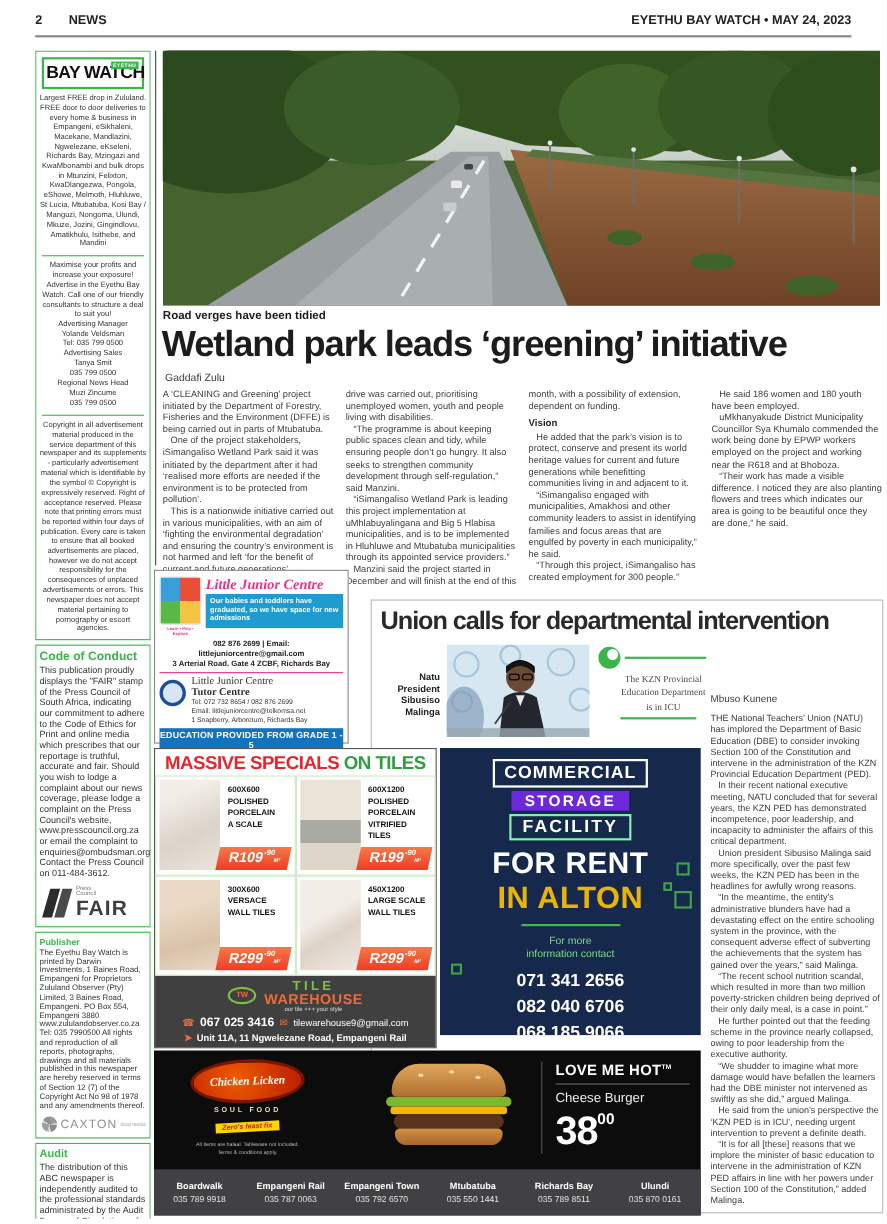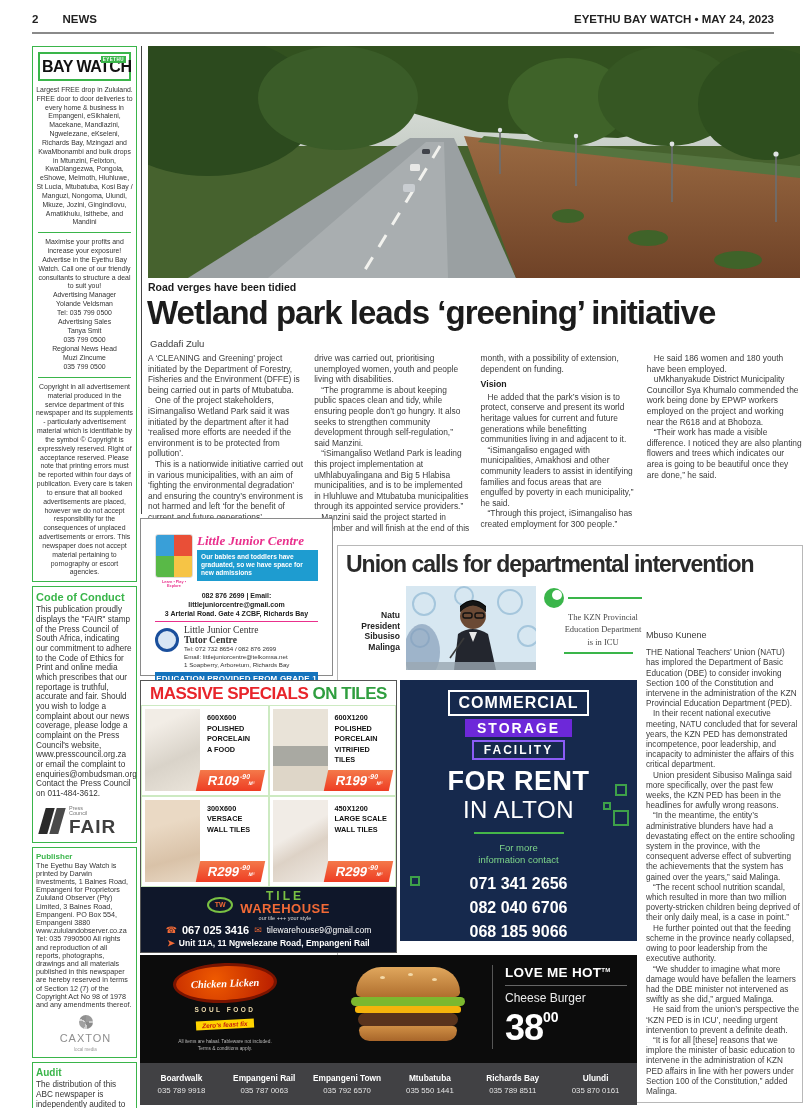--- a/index.html
+++ b/index.html
@@ -26,21 +26,21 @@
   .sb-h-small { color:#3ab54a; font-weight:bold; font-size:8px; margin-bottom:1px; }
   .sb-body { font-size:8.2px; line-height:1.18; color:#333; }
   .sb-body-sm { font-size:7.2px; line-height:1.14; color:#333; }
   #fair-logo { display:flex; align-items:center; gap:5px; margin:7px 0 2px 6px; }
   #fair-flag { position:relative; width:22px; height:26px; }
   #fair-flag span { position:absolute; top:0; width:9px; height:26px; background:#2b2b2b; transform:skewX(-16deg); }
   #fair-flag span:nth-child(2) { left:11px; background:#4a4a4a; }
   #fair-words { line-height:1; }
   #fair-top { font-size:5.5px; color:#777; white-space:pre-line; }
   #fair-main { font-size:19px; font-weight:bold; color:#3f3f3f; letter-spacing:1px; }
-  #caxton { display:flex; align-items:center; gap:3px; margin:6px 0 1px 2px;flex-direction:column; }
+  #caxton { display:flex; align-items:center; gap:3px; margin:6px 0 1px 2px; }
   #caxton-glyph { width:14px; height:14px; border-radius:50%; background:conic-gradient(#9a9a9a 0 22%, #c9c9c9 22% 28%, #8a8a8a 28% 47%, #cfcfcf 47% 55%, #a0a0a0 55% 78%, #d5d5d5 78% 84%, #909090 84% 100%); }
   #caxton-word { font-size:11px; color:#8f8f8f; letter-spacing:1px; }
   #caxton-suffix { font-size:4.5px; color:#9a9a9a; }
 
   
   #road-photo { position:absolute; left:148px; top:46px; width:652px; height:232px; }
   #photo-caption { position:absolute; left:148px; top:281px; font-weight:bold; font-size:10.5px; color:#1d1d1d; }
   #wet-headline { position:absolute; left:147px; top:294px; width:656px; font-weight:800; font-size:33px; letter-spacing:-1px; color:#1c1c1c; white-space:nowrap; }
   #wet-byline { position:absolute; left:150px; top:338px; font-size:9.5px; color:#3a3a3a; }
   #wet-body { position:absolute; left:148px; top:353px; width:654px; height:192px; column-count:4; column-gap:11px; column-fill:auto; font-size:8.4px; line-height:10.6px; color:#3c3c3c; overflow:hidden; }
@@ -60,21 +60,21 @@
   #pq-mark::after { content:""; position:absolute; right:2px; top:2px; width:10px; height:10px; border-radius:50%; background:#fff; }
   .pq-line { height:2px; background:#3ab54a; flex:1; }
   #pq-text { font-family:"Liberation Serif", serif; font-size:8.5px; line-height:1.45; color:#4a4a4a; text-align:center; margin:3px 0 4px 20px; }
   #pq-bottom { height:2px; background:#3ab54a; width:70%; margin-left:20px; }
   #union-col { position:absolute; left:308px; top:50px; width:154px; height:502px; overflow:hidden; font-size:8.2px; line-height:10.2px; color:#3c3c3c; }
   #union-byline { font-size:9px; color:#3a3a3a; margin-bottom:8px; }
   #union-col p { text-indent:7px; }
   #union-col p.first { text-indent:0; }
 
   
-  #lj-ad { position:absolute; left:140px; top:518px; width:193px; height:158px; border:1px solid #8a8a8a; background:#fff; padding:14px; }
+  #lj-ad { position:absolute; left:140px; top:518px; width:177px; height:158px; border:1px solid #8a8a8a; background:#fff; padding:4px; }
   #lj-top { position:relative; height:58px; }
   #lj-logo { position:absolute; left:0; top:1px; width:38px; height:44px; border:1px solid #ddd; background:
     linear-gradient(90deg,#e94f37 0 33%,#f6c command445 33% 66%,#39a0d8 66%);
   }
   #lj-logo { background:conic-gradient(#e94f37 0 25%, #f6c445 25% 50%, #59b947 50% 75%, #399fd8 75%); border-radius:3px; }
   #lj-tagline { position:absolute; left:0; top:47px; width:38px; font-size:3.8px; color:#e9308c; text-align:center; font-weight:bold; }
   #lj-title { position:absolute; left:42px; top:0; font-family:"Liberation Serif", serif; font-style:italic; font-weight:bold; font-size:13px; color:#e9308c; white-space:nowrap; }
   #lj-notice { position:absolute; left:42px; top:17px; right:0; background:#1e9cd0; color:#fff; font-weight:bold; font-size:6.6px; line-height:1.25; padding:3px 4px; }
   .lj-line { text-align:center; font-weight:bold; font-size:7px; color:#222; line-height:1.3; }
   #lj-div { height:1px; background:#e9308c; margin:3px 0; }
@@ -97,42 +97,42 @@
   .img0 { background:linear-gradient(155deg,#f2ede6 20%,#d9d3c9 60%,#eae4da); }
   .img1 { background:linear-gradient(180deg,#e9e3d8 45%,#a9a9a2 45% 70%,#ded6c8 70%); }
   .img2 { background:linear-gradient(165deg,#ead9c4 30%,#d9c2a8 70%,#e8d8c4); }
   .img3 { background:linear-gradient(150deg,#f1ece6 40%,#ddd2c6 60%,#efe9e2); }
   .tile-info { margin-left:62px; padding-top:4px; }
   .tile-line { font-weight:800; font-size:7.3px; line-height:1.45; color:#111; }
   .price-tag { position:absolute; right:4px; bottom:4px; background:linear-gradient(180deg,#f4794a,#ee3d23); color:#fff; transform:skewX(-12deg); padding:1px 8px 2px 10px; white-space:nowrap; }
   .price-main { font-weight:900; font-size:13px; }
   .price-cents { font-weight:900; font-size:7px; }
   .price-unit { font-size:5px; font-weight:bold; }
-  #tile-footer { background:#0f172a; color:#fff; padding:3px 8px 4px; }
+  #tile-footer { background:#404040; color:#fff; padding:3px 8px 4px; }
   #tw-brand-row { display:flex; align-items:center; justify-content:center; gap:7px; }
   #tw-oval { width:26px; height:16px; border:2px solid #7ac143; border-radius:50%; color:#f26a36; font-size:7px; font-weight:900; text-align:center; line-height:12px; }
   #tw-words { text-align:center; line-height:1; }
   #tw-top { color:#7ac143; font-weight:900; font-size:12px; letter-spacing:3px; }
   #tw-bottom { color:#f26a36; font-weight:900; font-size:13px; letter-spacing:0.5px; }
   #tw-tagline { color:#ddd; font-size:5.5px; margin-top:1px; }
   #tw-contact { display:flex; align-items:center; justify-content:center; gap:5px; margin-top:3px; }
   .tw-ico { color:#f26a36; font-size:9px; }
   #tw-phone { font-weight:900; font-size:11px; }
   #tw-email { font-size:8.5px; }
   #tw-addr-row { display:flex; align-items:center; justify-content:center; gap:4px; margin-top:2px; font-weight:800; font-size:8.5px; }
 
   
   #storage-ad { position:absolute; left:400px; top:680px; width:237px; height:261px; background:#16294d; overflow:hidden; text-align:center; color:#fff; }
   .sq { position:absolute; border:2px solid #45b649; opacity:0.85; }
   #storage-ad .box { display:inline-block; font-weight:900; }
   #st-l1 { border:2px solid #fff; font-size:16px; letter-spacing:1px; padding:2px 8px; margin:10px auto 3px; }
   #st-l2 { background:#6d28d9; font-size:14px; letter-spacing:2px; padding:1px 12px; margin-bottom:3px; }
-  #st-l3 { border:2px solid #8b5cf6; font-size:12px; letter-spacing:2px; padding:1px 10px; margin-bottom:8px; }
+  #st-l3 { border:2px solid #86efac; font-size:16px; letter-spacing:2px; padding:1px 10px; margin-bottom:8px; }
   #st-rent { font-weight:900; font-size:27px; letter-spacing:0.5px; line-height:1.02; }
-  #st-alton { font-weight:400; font-size:24px; color:#ffffff; letter-spacing:0.5px; }
+  #st-alton { font-weight:700; font-size:28px; color:#eab308; letter-spacing:0.5px; }
   #st-rule { width:90px; height:2px; background:#45b649; margin:8px auto; }
   #st-info { color:#7fd68a; font-size:9.5px; line-height:1.3; margin-bottom:6px; white-space:pre-line; }
   .st-phone { font-weight:900; font-size:16px; line-height:1.5; }
 
   
   #cl-ad { position:absolute; left:140px; top:955px; width:497px; height:150px; background:#0c0c0c; overflow:hidden; }
   #cl-left { position:absolute; left:10px; top:8px; width:150px; text-align:center; }
   #cl-oval { margin:0 auto; width:104px; height:40px; border-radius:50%; background:radial-gradient(circle at 40% 40%, #ef5a00, #b71c00); border:3px solid #7a1400; color:#fff; font-family:"Liberation Serif", serif; font-style:italic; font-weight:bold; font-size:10.5px; line-height:36px; transform:rotate(-2deg); white-space:nowrap; }
   #cl-soul { color:#f0ddae; font-size:6.5px; letter-spacing:2.5px; margin-top:3px; font-weight:bold; }
   #cl-promo { display:inline-block; background:#ffd400; color:#c71f0e; font-style:italic; font-weight:900; font-size:6.5px; padding:1px 6px; transform:rotate(-3deg); margin-top:5px; }
@@ -375,21 +375,21 @@
     <div id="tile-head">
       <span class="red">MASSIVE SPECIALS</span><span class="green"> ON TILES</span>
     </div>
     <div id="tile-grid">
         <div class="tile-cell">
           <div class="tile-img img0"></div>
           <div class="tile-info">
             <div class="tile-line">600X600</div>
             <div class="tile-line">POLISHED</div>
             <div class="tile-line">PORCELAIN</div>
-            <div class="tile-line">A FOOD</div>
+            <div class="tile-line">A SCALE</div>
           </div>
           <div class="price-tag"><span class="price-main">R109</span><sup class="price-cents">-90</sup><span class="price-unit">M²</span></div>
         </div>
         <div class="tile-cell">
           <div class="tile-img img1"></div>
           <div class="tile-info">
             <div class="tile-line">600X1200</div>
             <div class="tile-line">POLISHED</div>
             <div class="tile-line">PORCELAIN</div>
             <div class="tile-line">VITRIFIED</div>

